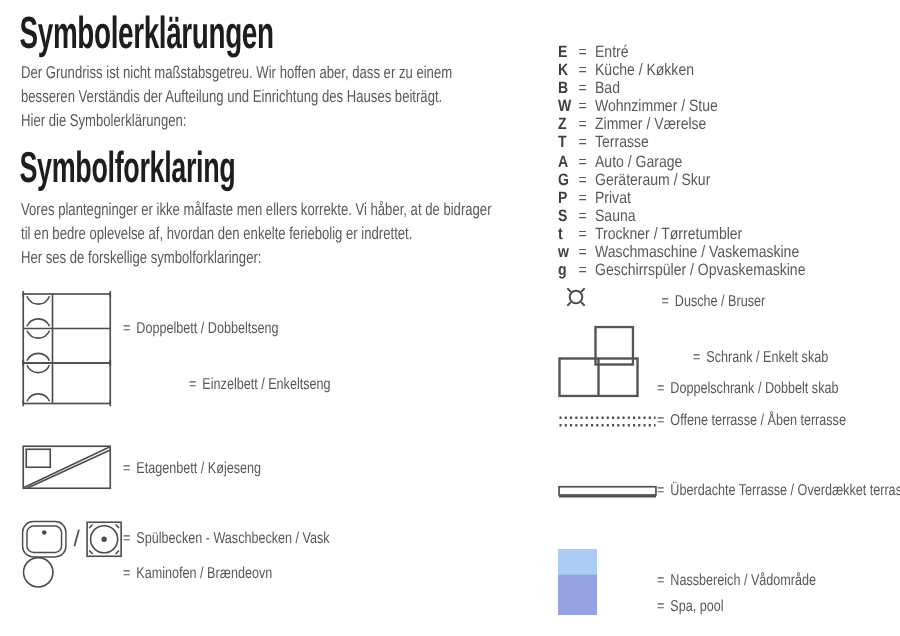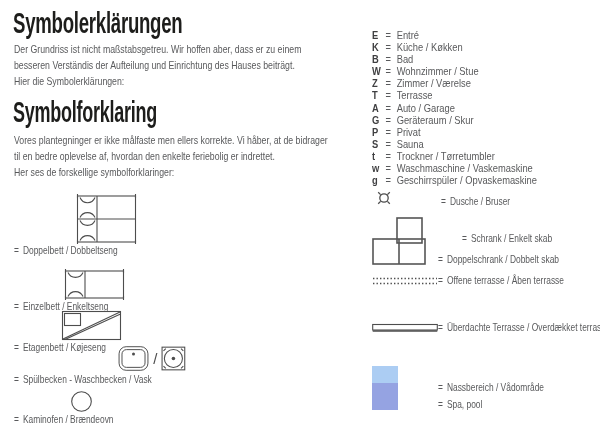--- a/index.html
+++ b/index.html
@@ -16,21 +16,21 @@
   .h2{font-size:29px;}
   .para{transform:scaleX(0.76);transform-origin:0 0;}
   .pline{display:block;font-size:11.5px;line-height:16px;white-space:nowrap;color:#58595b;}
   
   .codes{left:372px;top:29px;transform:scaleX(0.85);transform-origin:0 0;}
   .code-row{font-size:11px;line-height:12.1px;white-space:nowrap;}
   .code-letter{display:inline-block;width:16px;font-weight:700;color:#3f3f41;}
   .code-eq{display:inline-block;width:13px;color:#58595b;}
   .code-label{color:#58595b;}
   
-  .lrow{position:absolute;left:14px;display:flex;align-items:flex-end;flex-direction:column;}
+  .lrow{position:absolute;left:14px;display:flex;align-items:center;}
   .rrow{position:absolute;left:372px;display:flex;align-items:flex-end;}
   .lfig{width:68px;display:flex;align-items:center;gap:4px;flex:0 0 auto;}
   .rfig{width:66px;display:flex;align-items:center;flex:0 0 auto;}
   .sym-label{font-size:10.5px;white-space:nowrap;transform:scaleX(0.8);transform-origin:0 50%;color:#58595b;}
   .sym-label .eq{margin-right:5px;}
   .slash{font-size:15px;color:#4d4d4d;line-height:1;}
   svg{display:block;}
 </style>
 </head>
 <body>
@@ -78,36 +78,36 @@
           <path d="M4,3.5 C7,10.5 16,10.5 19,3.5"></path>
           <path d="M4,23.5 C7,17 16,17 19,23.5"></path>
           <path d="M4,26.5 C7,33 16,33 19,26.5"></path>
           <path d="M4,46.5 C7,40 16,40 19,46.5"></path>
         </g>
       </svg>
     </span>
     <span class="sym-label"><span class="eq">=</span><span>Doppelbett / Dobbeltseng</span></span>
   </div>
 
-  <div class="lrow" style="top:269px;height:31px;">
+  <div class="lrow" style="top:240px;height:31px;gap:44px;">
     <span class="lfig">
       <svg width="61" height="31" viewBox="0 0 61 31">
         <g fill="none" stroke="#4d4d4d" stroke-width="1.1">
           <rect x="1.5" y="2" width="58" height="27"></rect>
           <path d="M1.5,0 V4 M59.5,0 V4 M1.5,27 V31 M59.5,27 V31"></path>
           <path d="M21,2 V29"></path>
           <path d="M4,3.5 C7,10 16,10 19,3.5"></path>
           <path d="M4,27.5 C7,21 16,21 19,27.5"></path>
         </g>
       </svg>
     </span>
     <span class="sym-label"><span class="eq">=</span><span>Einzelbett / Enkeltseng</span></span>
   </div>
 
-  <div class="lrow" style="top:310px;height:31px;">
+  <div class="lrow" style="top:296px;height:31px;">
     <span class="lfig">
       <svg width="61" height="31" viewBox="0 0 61 31">
         <g fill="none" stroke="#4d4d4d" stroke-width="1.1">
           <rect x="1.5" y="1.5" width="58" height="28"></rect>
           <rect x="3.5" y="3.5" width="16" height="12"></rect>
           <path d="M2,29 L59,2 M4,29.5 L59.5,4"></path>
         </g>
       </svg>
     </span>
     <span class="sym-label"><span class="eq">=</span><span>Etagenbett / Køjeseng</span></span>
@@ -128,21 +128,21 @@
           <rect x="1.2" y="1.7" width="25.6" height="25.6"></rect>
           <circle cx="14" cy="14.5" r="10.2"></circle>
           <circle cx="14" cy="14.5" r="2" fill="#4d4d4d" stroke="none"></circle>
           <path d="M2.8,6 L5.4,3.4 M22.6,3.4 L25.2,6 M2.8,23 L5.4,25.6 M22.6,25.6 L25.2,23"></path>
         </g>
       </svg>
     </span>
     <span class="sym-label"><span class="eq">=</span><span>Spülbecken - Waschbecken / Vask</span></span>
   </div>
 
-  <div class="lrow" style="top:390px;height:23px;">
+  <div class="lrow" style="top:370px;height:23px;">
     <span class="lfig">
       <svg width="23" height="23" viewBox="0 0 23 23">
         <circle cx="11.5" cy="11.5" r="9.8" fill="none" stroke="#4d4d4d" stroke-width="1.1"></circle>
       </svg>
     </span>
     <span class="sym-label"><span class="eq">=</span><span>Kaminofen / Brændeovn</span></span>
   </div>
 
   <div class="rrow" style="top:189px;height:18px;">
     <span class="rfig" style="padding-left:3px;">

